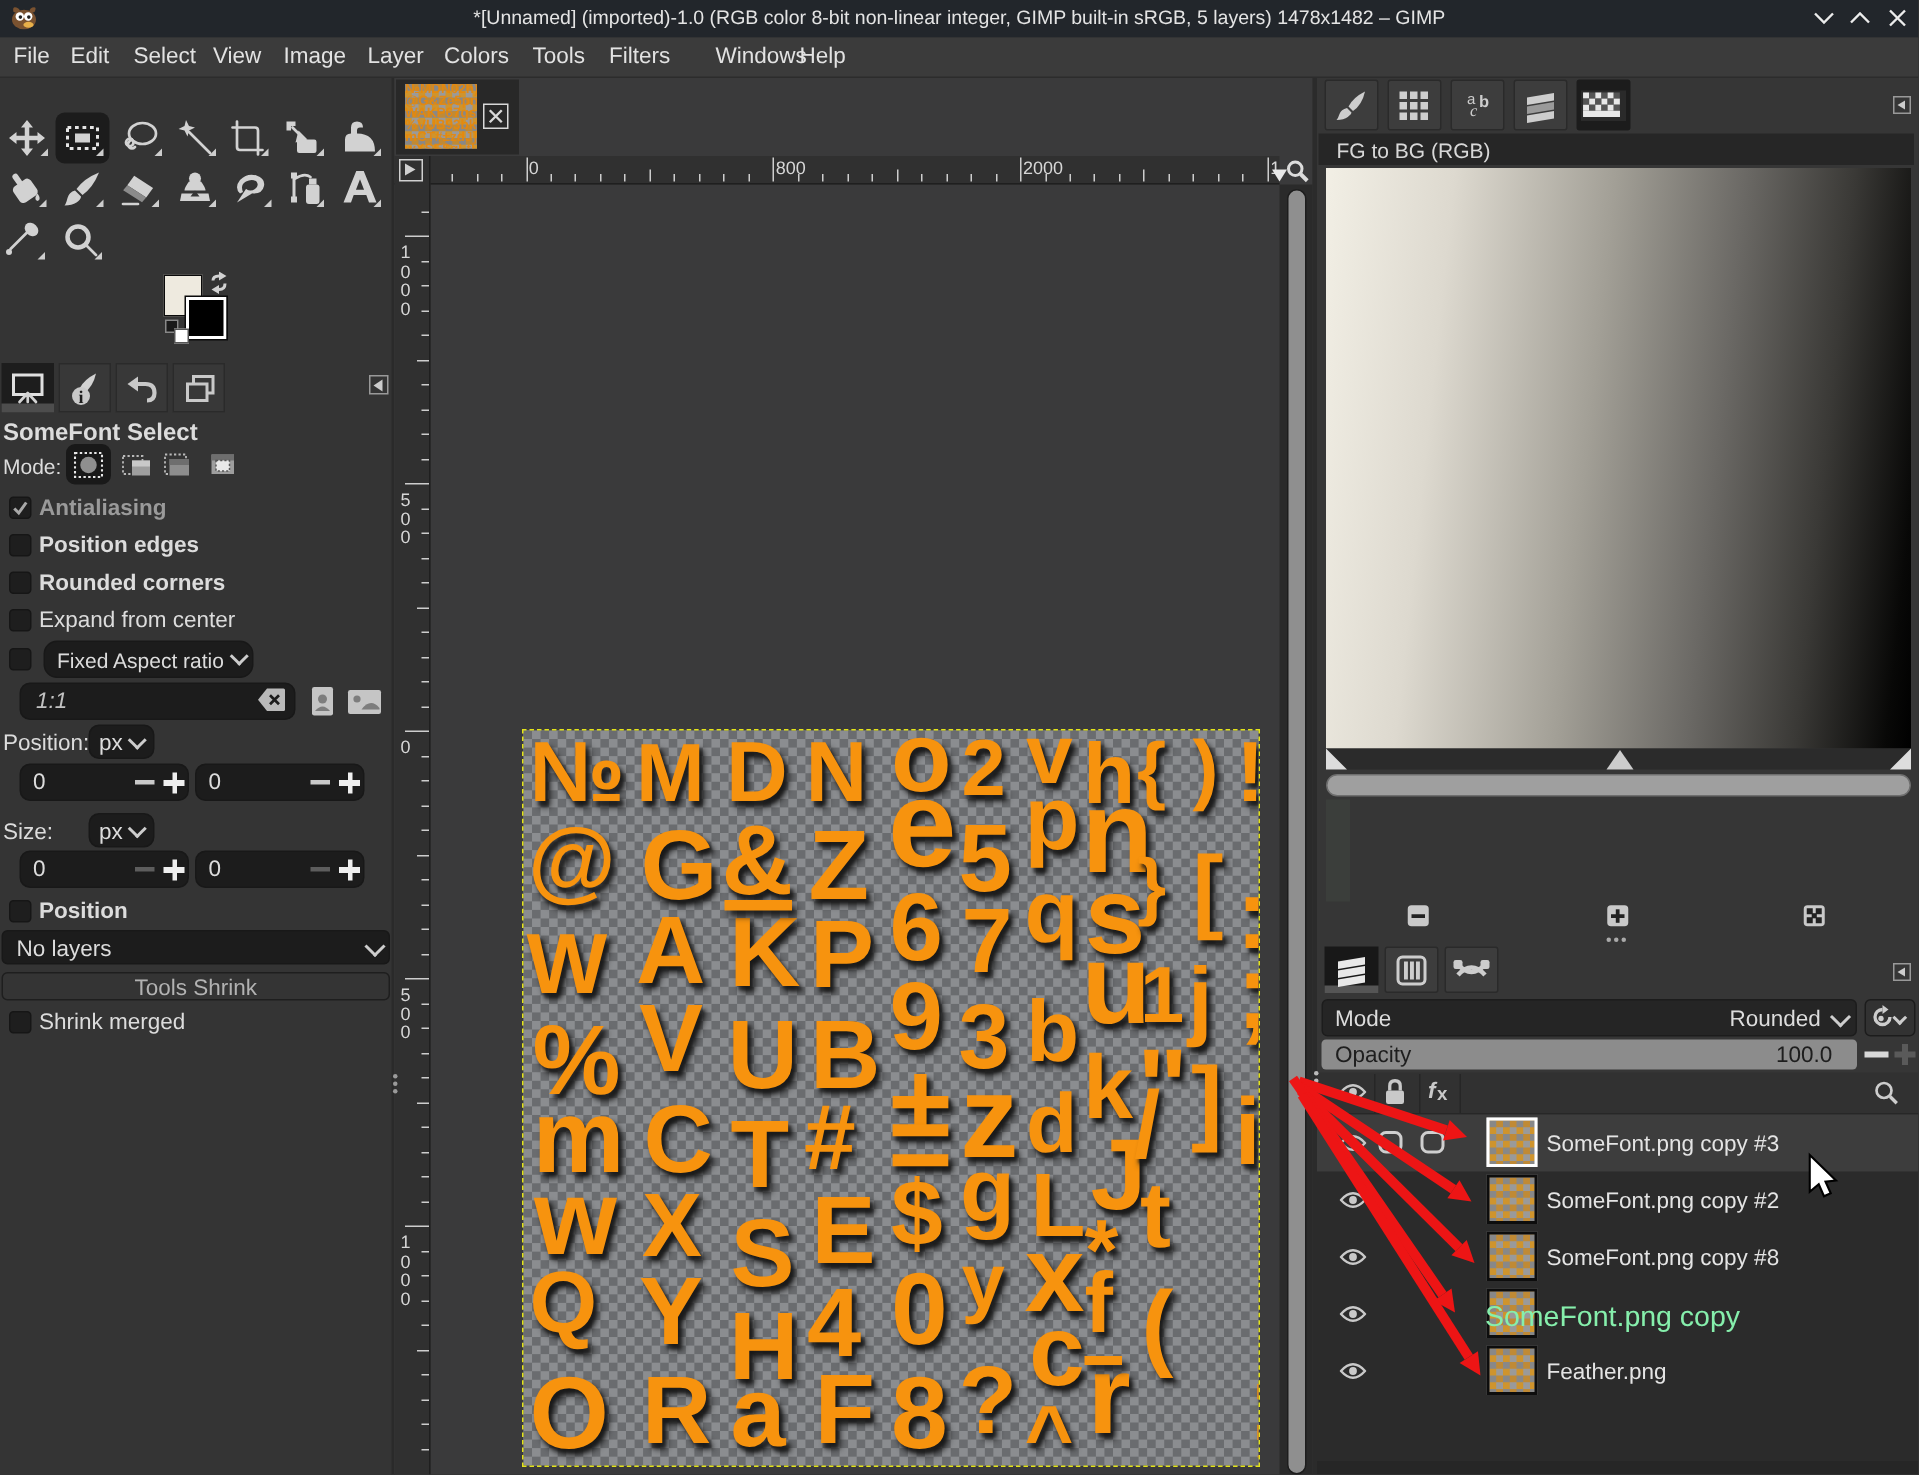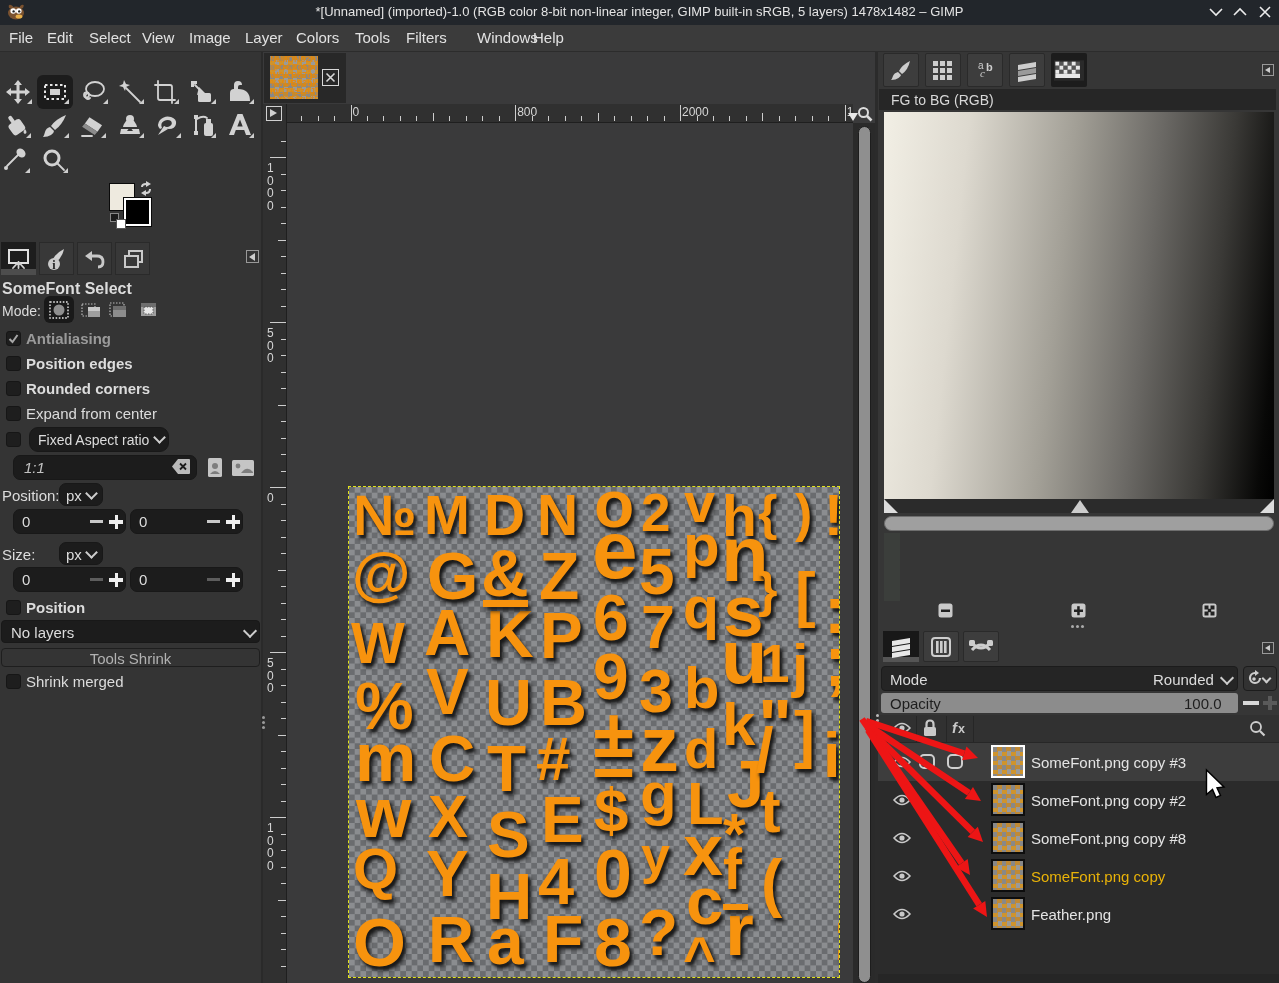--- a/index.html
+++ b/index.html
@@ -671,21 +671,21 @@
     <path d="M1 6 Q9 -3 17 6 Q9 15 1 6 Z" fill="none" stroke="#c9c9c9" stroke-width="1.6"></path>
     <circle cx="9" cy="6" r="2.6" fill="#c9c9c9"></circle>
   </svg>
 <div class="abs minithumb" style="left:991px;top:821px;width:34px;height:33px;border:2px solid #0d0d0d"></div>
 <div class="abs" style="left:1031px;top:830px;font-size:15px;color:#e4e4e4">SomeFont.png copy #8</div>
 <svg class="abs" style="left:893px;top:870px" width="18" height="12" viewBox="0 0 18 12">
     <path d="M1 6 Q9 -3 17 6 Q9 15 1 6 Z" fill="none" stroke="#c9c9c9" stroke-width="1.6"></path>
     <circle cx="9" cy="6" r="2.6" fill="#c9c9c9"></circle>
   </svg>
 <div class="abs minithumb" style="left:991px;top:859px;width:34px;height:33px;border:2px solid #0d0d0d"></div>
-<div class="abs" style="left:1031px;top:868px;font-size:15px;color:#eab308">SomeFont.png copy</div>
+<div class="abs" style="left:990px;top:868px;font-size:19px;color:#86efac">SomeFont.png copy</div>
 <svg class="abs" style="left:893px;top:908px" width="18" height="12" viewBox="0 0 18 12">
     <path d="M1 6 Q9 -3 17 6 Q9 15 1 6 Z" fill="none" stroke="#c9c9c9" stroke-width="1.6"></path>
     <circle cx="9" cy="6" r="2.6" fill="#c9c9c9"></circle>
   </svg>
 <div class="abs minithumb" style="left:991px;top:897px;width:34px;height:33px;border:2px solid #0d0d0d"></div>
 <div class="abs" style="left:1031px;top:906px;font-size:15px;color:#e4e4e4">Feather.png</div>
 <div class="abs" style="left:919px;top:754px;width:16px;height:15px;border:2px solid #cfcfcf;border-radius:5px;background:transparent"></div>
 <div class="abs" style="left:947px;top:754px;width:16px;height:15px;border:2px solid #cfcfcf;border-radius:5px"></div>
 <div class="abs" style="left:876px;top:714px;width:3px;height:3px;border-radius:50%;background:#bbb;box-shadow:0 5px #bbb,0 10px #bbb"></div>
 <div class="abs" style="left:261.5px;top:716px;width:3px;height:3px;border-radius:50%;background:#9a9a9a;box-shadow:0 5px #9a9a9a,0 10px #9a9a9a"></div>

